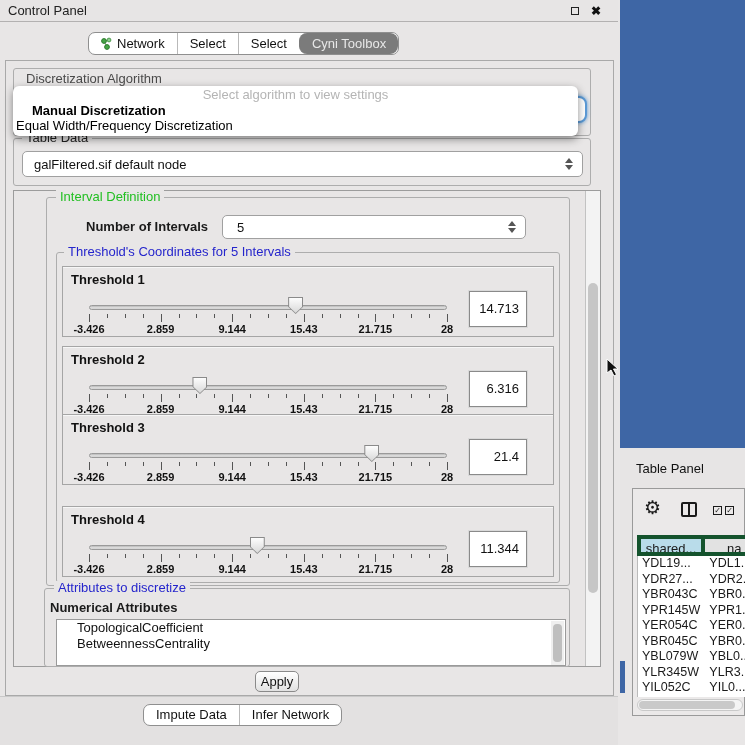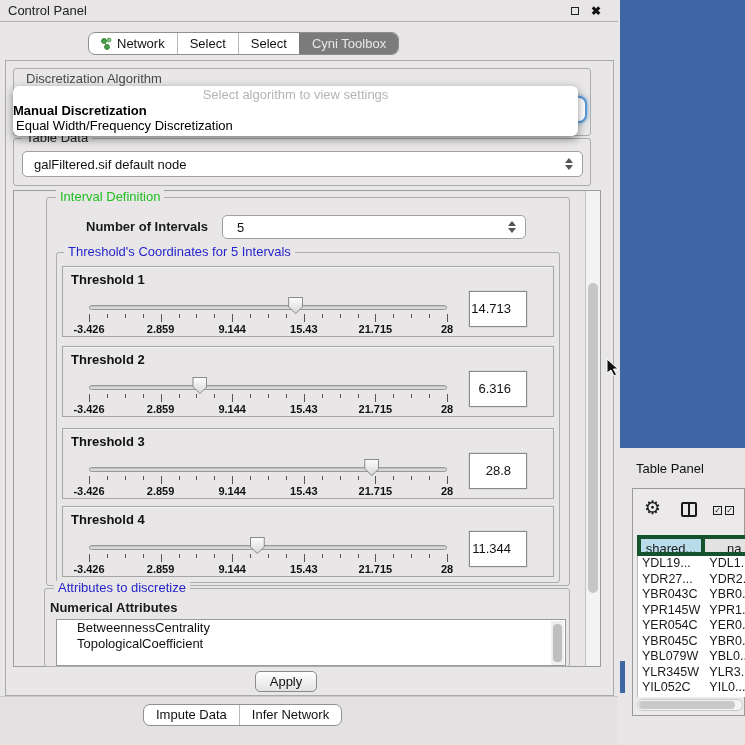--- a/index.html
+++ b/index.html
@@ -9,69 +9,69 @@
   
   .titlebar{position:absolute;left:0;top:0;width:618px;height:22px;background:#e7e5e5;border-bottom:1px solid #b3b1b1;}
   .titlebar .ttl{position:absolute;left:8px;top:0;line-height:22px;color:#222;}
   .tb-btn{position:absolute;top:4px;width:14px;height:14px;text-align:center;line-height:14px;cursor:default;}
   .float-sq{position:absolute;left:3px;top:3px;width:8px;height:8px;border:1.5px solid #222;}
   .close-x{font-size:12px;font-weight:bold;color:#111;}
 
   .tabstrip{position:absolute;display:flex;background:#fff;border:1px solid #8f8f8f;border-radius:7px;overflow:hidden;height:23px;}
   .tabstrip .seg{padding:0 12px;line-height:21px;color:#111;border-left:1px solid #b9b9b9;display:flex;align-items:center;gap:5px;white-space:nowrap;}
   .tabstrip .seg:first-child{border-left:none;}
-  .tabstrip .seg.sel{background:var(--selected_tab);color:#e8e8e8;border-left-color:var(--selected_tab);}
+  .tabstrip .seg.sel{background:var(--selected_tab);color:#e8e8e8;border-left-color:var(--selected_tab);border-radius:8px;}
   #top-tabs{left:88px;top:32px;}
   #bottom-tabs{left:143px;top:704px;height:22px;}
   #bottom-tabs .seg{line-height:20px;}
 
   .outer-panel{position:absolute;left:5px;top:60px;width:609px;height:636px;background:#e8e6e6;border:1px solid #a9a9a9;}
   .bottom-strip{position:absolute;left:0;top:696px;width:618px;height:49px;background:#e3e1e1;border-top:1px solid #c9c9c9;}
 
   .group{position:absolute;border:1px solid #adadad;border-radius:3px;}
   .group-title{position:absolute;background:#e8e6e6;padding:0 4px;line-height:14px;white-space:nowrap;}
 
   .combo{position:absolute;background:#fff;border:1px solid #a0a0a0;border-radius:5px;}
   .combo .val{position:absolute;left:11px;top:0;bottom:0;display:flex;align-items:center;color:#111;}
   .spin{position:absolute;right:9px;top:50%;transform:translateY(-50%);width:8px;height:12px;}
   .spin:before,.spin:after{content:"";position:absolute;left:0;border-left:4px solid transparent;border-right:4px solid transparent;}
   .spin:before{top:0;border-bottom:5px solid #555;}
   .spin:after{bottom:0;border-top:5px solid #555;}
 
   
   .popup{position:absolute;left:13px;top:86px;width:565px;height:50px;background:#fff;border-radius:6px;box-shadow:0 3px 9px rgba(0,0,0,.45);z-index:20;overflow:hidden;}
   .popup .ph{position:absolute;left:0;right:0;top:1px;text-align:center;color:#b4b4b4;}
-  .popup .opt1{position:absolute;left:0;top:17px;font-weight:bold;color:#000;}
+  .popup .opt1{position:absolute;left:19px;top:17px;font-weight:bold;color:#000;}
   .popup .opt2{position:absolute;left:3px;top:32px;color:#000;}
   .combo-ring{position:absolute;left:560px;top:96px;width:27px;height:27px;background:#fff;border:2px solid var(--focus_ring);border-radius:8px;box-shadow:0 0 4px var(--focus_ring);z-index:5;}
 
   
   .scrollpanel{position:absolute;left:13px;top:190px;width:588px;height:477px;border:1px solid #9c9c9c;background:#e8e6e6;}
   .vsb{position:absolute;left:585px;top:191px;width:15px;height:475px;background:#f3f3f3;border-left:1px solid #c2c2c2;}
   .vsb .thumb{position:absolute;left:2px;top:92px;width:10px;height:310px;background:#c6c6c6;border-radius:6px;}
 
   
   .thr-panel{position:absolute;left:62px;width:492px;height:71px;background:#e8e6e6;border:1px solid #a5a5a5;box-shadow:inset 0 1px 0 #f6f6f6;}
   .thr-label{position:absolute;left:8px;top:5px;font-weight:bold;color:#111;}
   .track{position:absolute;left:26px;top:38px;width:358px;height:5px;border-radius:3px;border:1px solid #9a9a9a;background:linear-gradient(#b9b9b9,#e0e0e0 60%,#cfcfcf);}
   .thumb-o{position:absolute;top:30px;width:15px;height:17px;background:#8a8a8a;clip-path:polygon(0 0,100% 0,100% 58%,50% 100%,0 58%);}
   .thumb-i{position:absolute;left:1px;top:1px;width:13px;height:15px;background:linear-gradient(#fdfdfd,#d8d8d8);clip-path:polygon(0 0,100% 0,100% 58%,50% 100%,0 58%);}
   .tick{position:absolute;width:1px;background:#555;top:47px;}
   .tick.minor{height:4px;}
   .tick.major{height:8px;}
   .tick-lab{position:absolute;top:56px;transform:translateX(-50%);font-size:11px;font-weight:bold;color:#111;white-space:nowrap;}
-  .thr-val{position:absolute;left:406px;top:24px;width:58px;height:36px;background:#fff;border:1px solid #8a8a8a;box-shadow:0 0 0 1px #d9d9d9;text-align:right;padding:9px 15px 0 0;color:#111;}
+  .thr-val{position:absolute;left:406px;top:24px;width:58px;height:36px;background:#fff;border:1px solid #8a8a8a;box-shadow:0 0 0 1px #d9d9d9;text-align:right;padding:9px 7px 0 0;color:#111;}
 
   
   .listbox{position:absolute;left:56px;top:619px;width:510px;height:47px;background:#fff;border:1px solid #9a9a9a;overflow:hidden;}
   .list-item{padding:0 0 0 20px;line-height:16px;color:#111;white-space:nowrap;}
   .lsb{position:absolute;left:494px;top:1px;width:13px;height:45px;background:#efefef;}
   .lsb .thumb{position:absolute;left:2px;top:3px;width:9px;height:38px;background:#bfbfbf;border-radius:4px;}
 
-  .apply-btn{position:absolute;left:255px;top:671px;width:62px;height:21px;border:1px solid #8a8a8a;border-radius:5px;background:linear-gradient(#ffffff,#e2e2e2);text-align:center;line-height:19px;color:#111;}
+  .apply-btn{position:absolute;left:255px;top:671px;width:44px;height:21px;border:1px solid #8a8a8a;border-radius:5px;background:linear-gradient(#ffffff,#e2e2e2);text-align:center;line-height:19px;color:#111;}
 
   
   .net-region{position:absolute;left:620px;top:0;width:125px;height:448px;background:var(--accent_blue);}
   .blue-strip{position:absolute;left:620px;top:448px;width:5px;height:245px;background:var(--accent_blue);}
 
   .table-region{position:absolute;left:620px;top:448px;width:125px;height:213px;background:#e7e5e5;}
   .tp-title{position:absolute;left:16px;top:13px;color:#111;}
   .tp-panel{position:absolute;left:12px;top:40px;width:113px;height:228px;background:#ebe9e9;border:1px solid #9a9a9a;}
   .tp-toolbar{position:absolute;left:0;top:0;right:0;height:44px;}
   .gear{position:absolute;left:11px;top:8px;font-size:19px;color:#1a1a1a;line-height:22px;}
@@ -226,27 +226,27 @@
         <div class="tick minor" style="left: 348.2px;"></div>
         <div class="tick minor" style="left: 366.1px;"></div>
         <div class="tick major" style="left: 384px;"></div>
         <div class="tick-lab" style="left: 26px;">-3.426</div>
         <div class="tick-lab" style="left: 97.6px;">2.859</div>
         <div class="tick-lab" style="left: 169.2px;">9.144</div>
         <div class="tick-lab" style="left: 240.8px;">15.43</div>
         <div class="tick-lab" style="left: 312.4px;">21.715</div>
         <div class="tick-lab" style="left: 384px;">28</div>
       </div>
-      <div class="thr-panel" style="top: 428px;">
+      <div class="thr-panel" style="top: 414px;">
     <div class="thr-label">Threshold 3</div>
     <div class="track"></div>
     <div class="thumb-o" style="left: 301.314px;">
           <div class="thumb-i"></div>
         </div>
-    <div class="thr-val">28.8</div>
+    <div class="thr-val">21.4</div>
   <div class="tick major" style="left: 26px;"></div>
         <div class="tick minor" style="left: 43.9px;"></div>
         <div class="tick minor" style="left: 61.8px;"></div>
         <div class="tick minor" style="left: 79.7px;"></div>
         <div class="tick major" style="left: 97.6px;"></div>
         <div class="tick minor" style="left: 115.5px;"></div>
         <div class="tick minor" style="left: 133.4px;"></div>
         <div class="tick minor" style="left: 151.3px;"></div>
         <div class="tick major" style="left: 169.2px;"></div>
         <div class="tick minor" style="left: 187.1px;"></div>
@@ -303,22 +303,22 @@
         <div class="tick-lab" style="left: 312.4px;">21.715</div>
         <div class="tick-lab" style="left: 384px;">28</div>
       </div>
     </div>
 
   <div class="group" style="left:44px;top:588px;width:526px;height:79px;"></div>
   <div class="group-title" style="left:54px;top:581px;color:var(--blue_title);">Attributes to discretize</div>
   <div style="position:absolute;left:50px;top:600px;font-weight:bold;">Numerical Attributes</div>
   <div class="listbox">
     <div id="attr-items">
+        <div class="list-item">TopologicalCoefficient</div>
         <div class="list-item">BetweennessCentrality</div>
-        <div class="list-item">TopologicalCoefficient</div>
       </div>
     <div class="lsb">
         <div class="thumb"></div>
       </div>
   </div>
 
   <div class="apply-btn">Apply</div>
 
   <div class="bottom-strip"></div>
   <div class="tabstrip" id="bottom-tabs">

